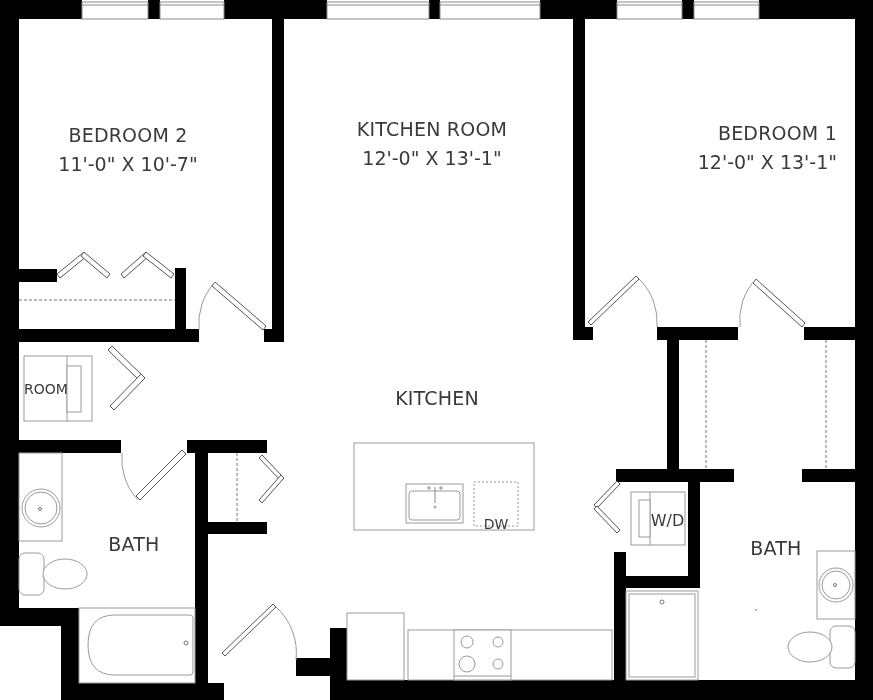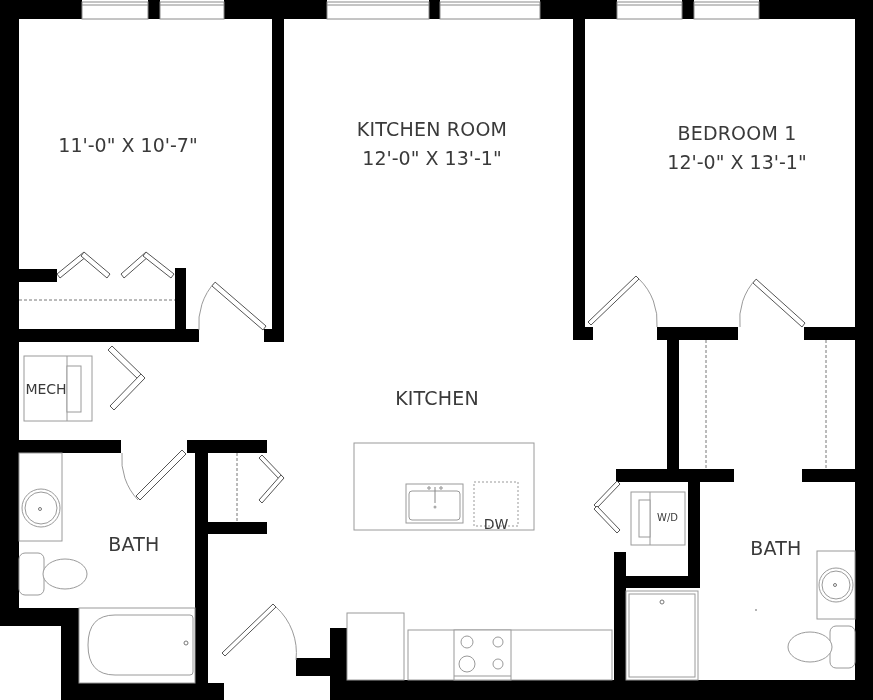--- a/index.html
+++ b/index.html
@@ -223,36 +223,37 @@
 
     <g>
       <rect class="fixture" x="830" y="626" width="25" height="42" rx="6"></rect>
       <ellipse class="fixture" cx="810" cy="647" rx="22" ry="15"></ellipse>
     </g>
     <circle cx="756" cy="610" r="0.8" fill="#555"></circle>
   </g>
 </svg>
 
 <div class="lbl" style="left:28px; top:126px; width:200px;">
+  <div class="room-name">BEDROOM 2</div>
   <div class="room-dim">11'-0" X 10'-7"</div>
 </div>
 
 <div class="lbl" style="left:332px; top:120px; width:200px;">
   <div class="room-name">KITCHEN ROOM</div>
   <div class="room-dim">12'-0" X 13'-1"</div>
 </div>
 
-<div class="lbl" style="left:637px; top:124px; width:200px;">
+<div class="lbl" style="left:637px; top:124px; width:200px;text-align:right;">
   <div class="room-name">BEDROOM 1</div>
   <div class="room-dim">12'-0" X 13'-1"</div>
 </div>
 
 <div class="lbl room-name" style="left:367px; top:389px; width:140px;">KITCHEN</div>
 
 <div class="lbl room-name" style="left:94px; top:535px; width:80px;">BATH</div>
 
 <div class="lbl room-name" style="left:736px; top:539px; width:80px;">BATH</div>
 
-<div class="lbl small" style="left:23px; top:382px; width:46px;">MECH</div>
+<div class="lbl small" style="left:23px; top:382px; width:46px;">ROOM</div>
 
 <div class="lbl small" style="left:474px; top:497px; width:44px;margin-top:20px;">DW</div>
 
-<div class="lbl" style="left:650px; top:513px; width:35px; font-size:10px;">W/D</div>
+<div class="lbl" style="left:650px; top:513px; width:35px; font-size:16px;">W/D</div>
 
 </body></html>

